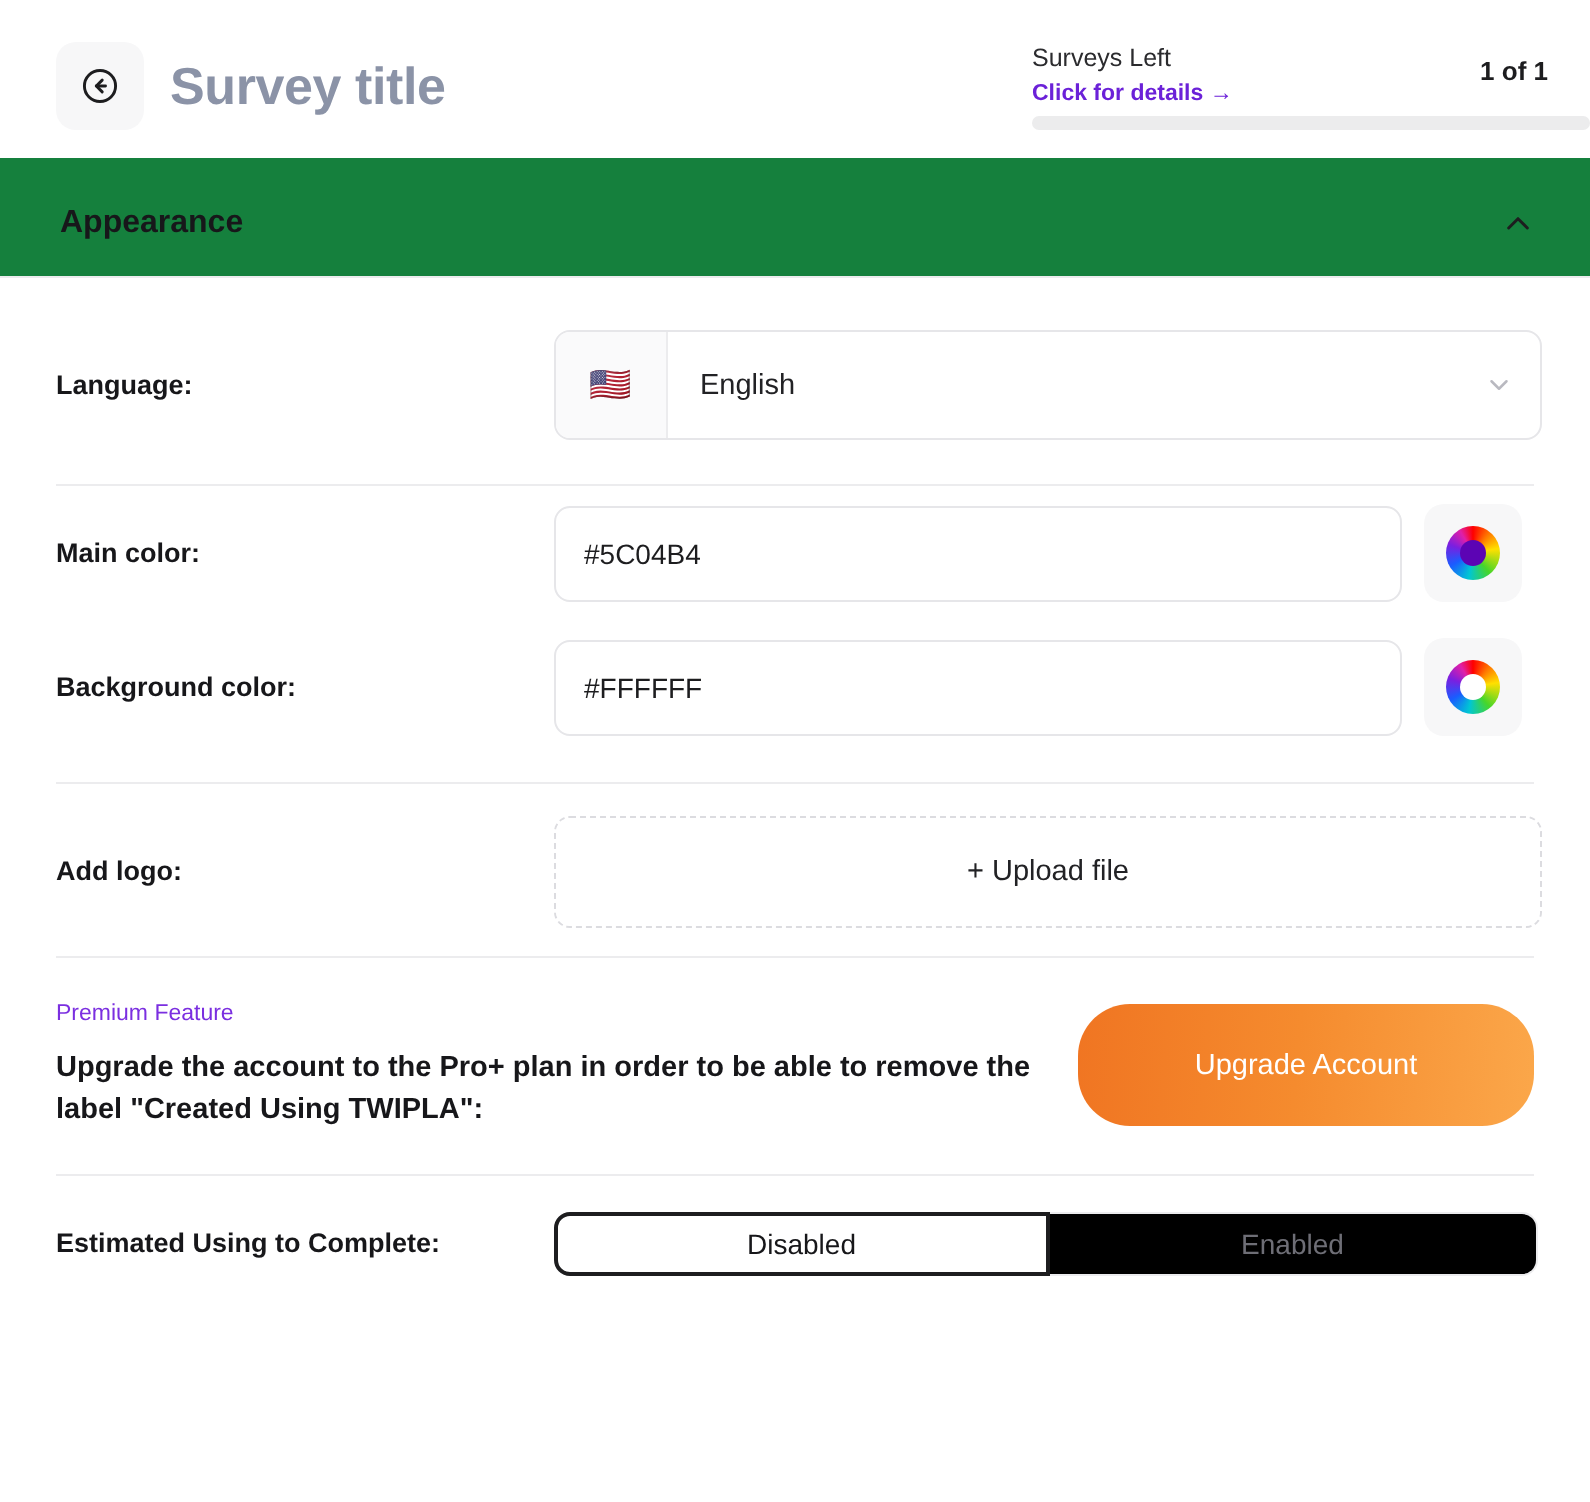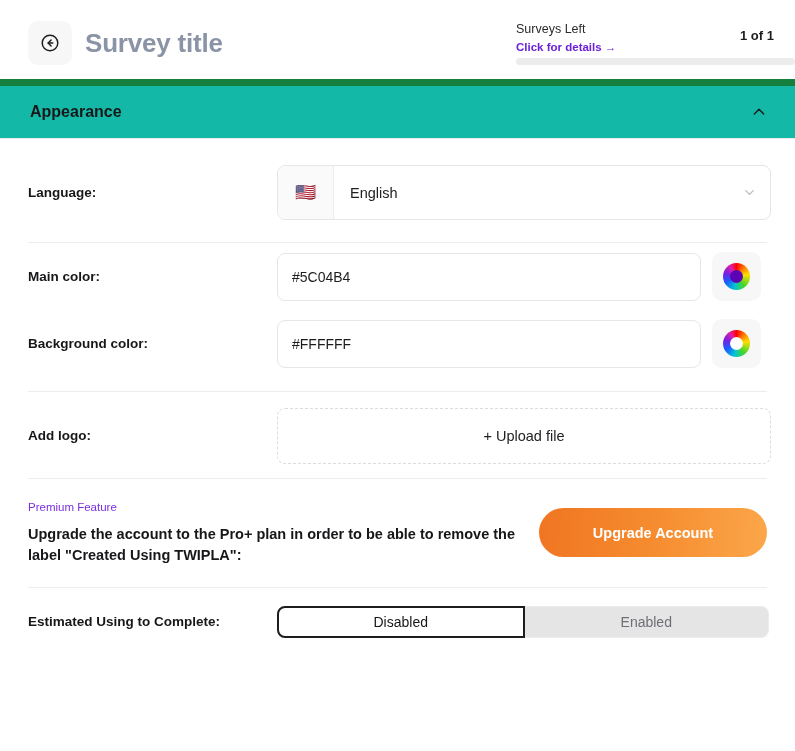--- a/index.html
+++ b/index.html
@@ -98,21 +98,21 @@
   .progress-fill {
     height: 100%;
     border-radius: 4px;
     background: #ececed;
   }
 
   
   .section-header {
     position: relative;
     height: 53px;
-    background: #14b8a6;
+    background: #15803d;
     border-bottom: 1px solid #ececee;
     display: flex;
     align-items: center;
     cursor: pointer;
   }
   .section-header-title {
     margin-left: 30px;
     font-size: 16px;
     font-weight: 700;
     color: #17171a;
@@ -280,29 +280,29 @@
   .premium-title {
     margin-top: 9px;
     font-size: 14.5px;
     font-weight: 700;
     color: #17171a;
     line-height: 21px;
     max-width: 495px;
   }
   .upgrade-btn {
     width: 228px;
-    height: 49px;
+    height: 61px;
     flex: 0 0 228px;
     border: none;
     border-radius: 26px;
     background: linear-gradient(95deg, #f07522 0%, #f58b2e 48%, #fba74a 100%);
     color: #ffffff;
     font-family: "Liberation Sans", sans-serif;
     font-size: 14.5px;
-    font-weight: 700;
+    font-weight: 400;
     cursor: pointer;
   }
 
   
   .etc-row { padding: 18px 0 22px; }
   .segmented {
     display: flex;
     width: 492px;
     height: 32px;
     border-radius: 8px;
@@ -321,21 +321,21 @@
   .seg-right { border-radius: 0 8px 8px 0; }
   .seg.active {
     border: 2px solid #1d1d1f;
     color: #17171a;
     font-weight: 400;
   }
   .seg.inactive {
     border: 1px solid #ececee;
     border-left: none;
     color: #6e6e76;
-    background: #e5e5e5;
+    background: #000000;
   }
 </style>
 </head>
 <body>
 
 <div class="page">
 
   <div class="topbar">
 
     <div class="back-btn">

